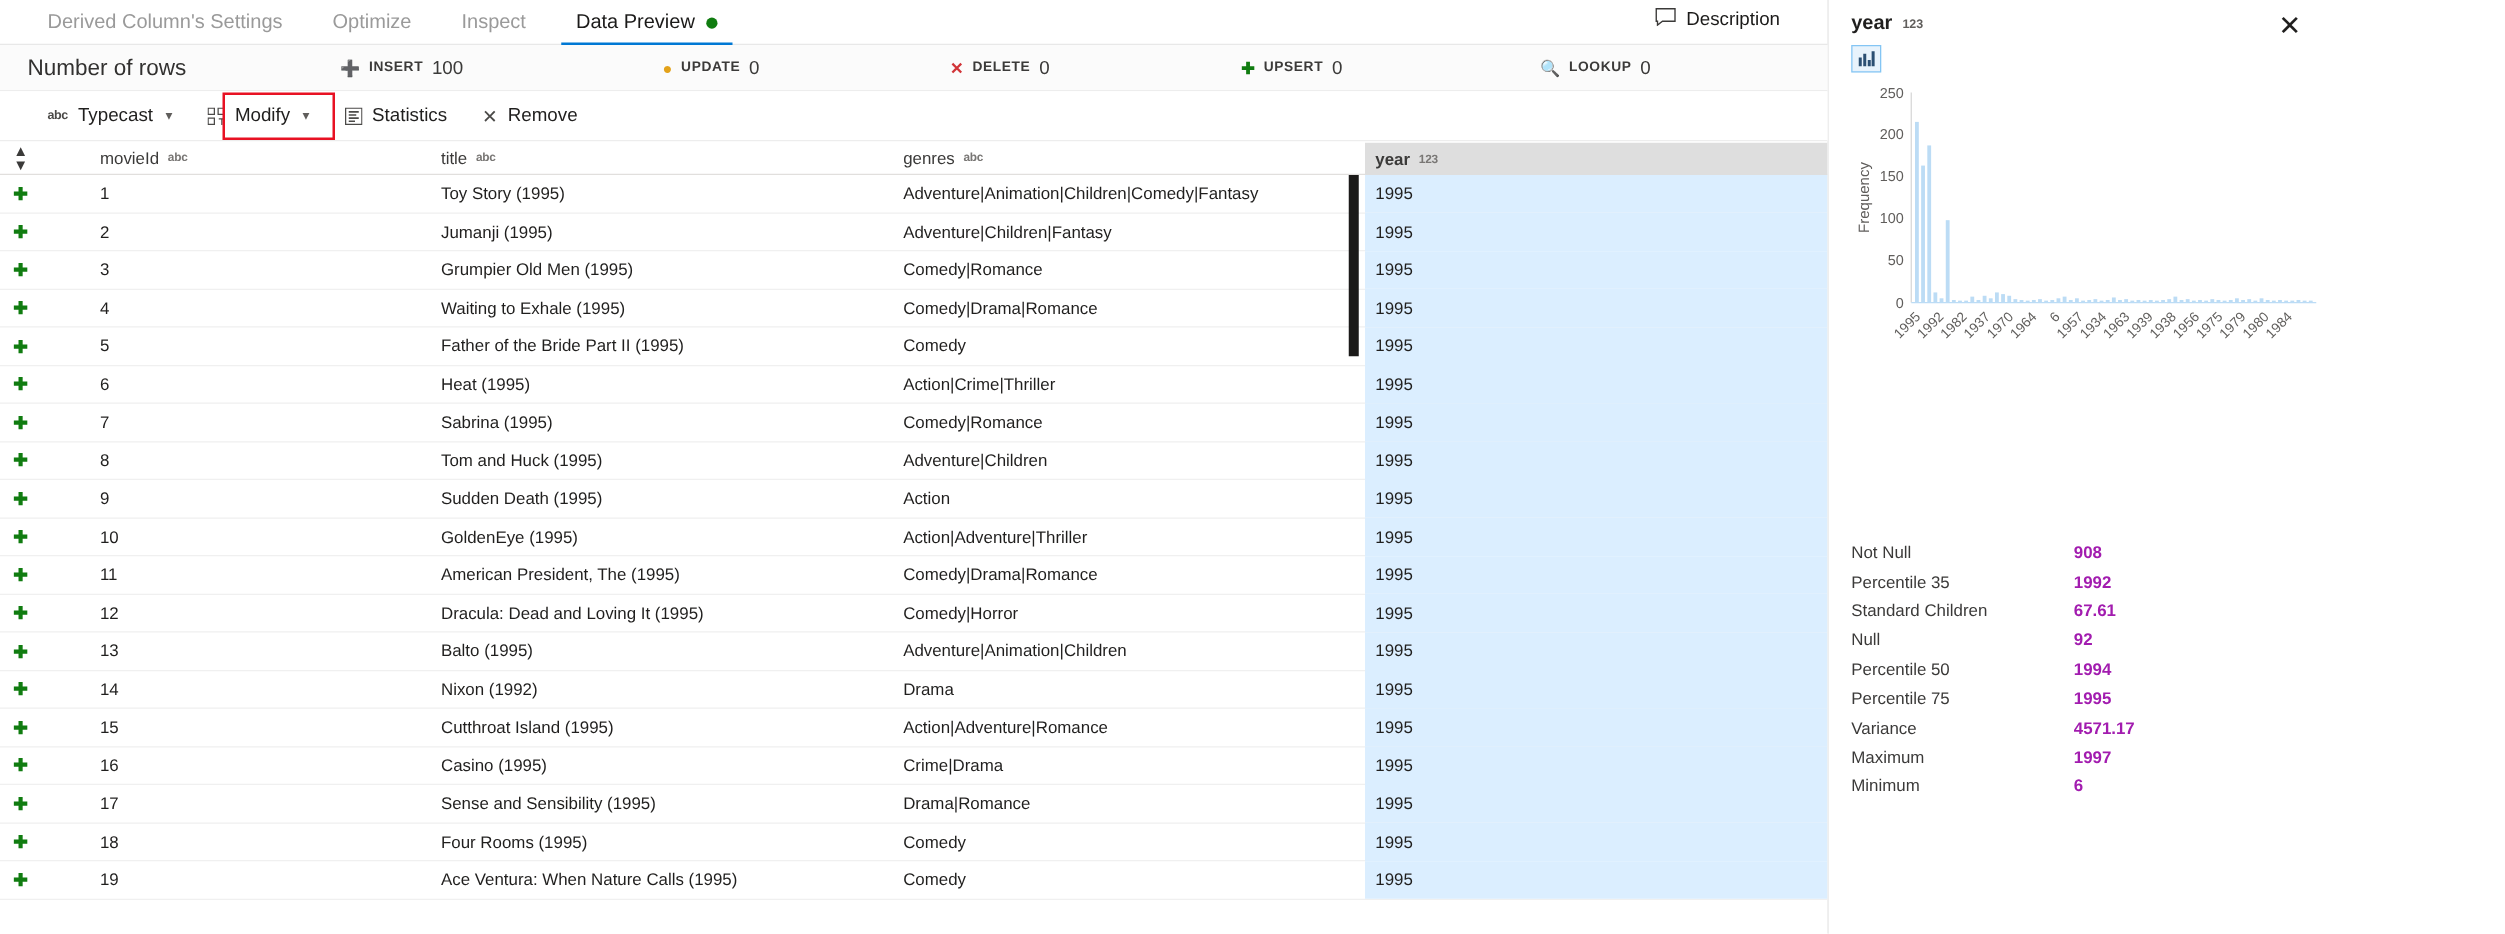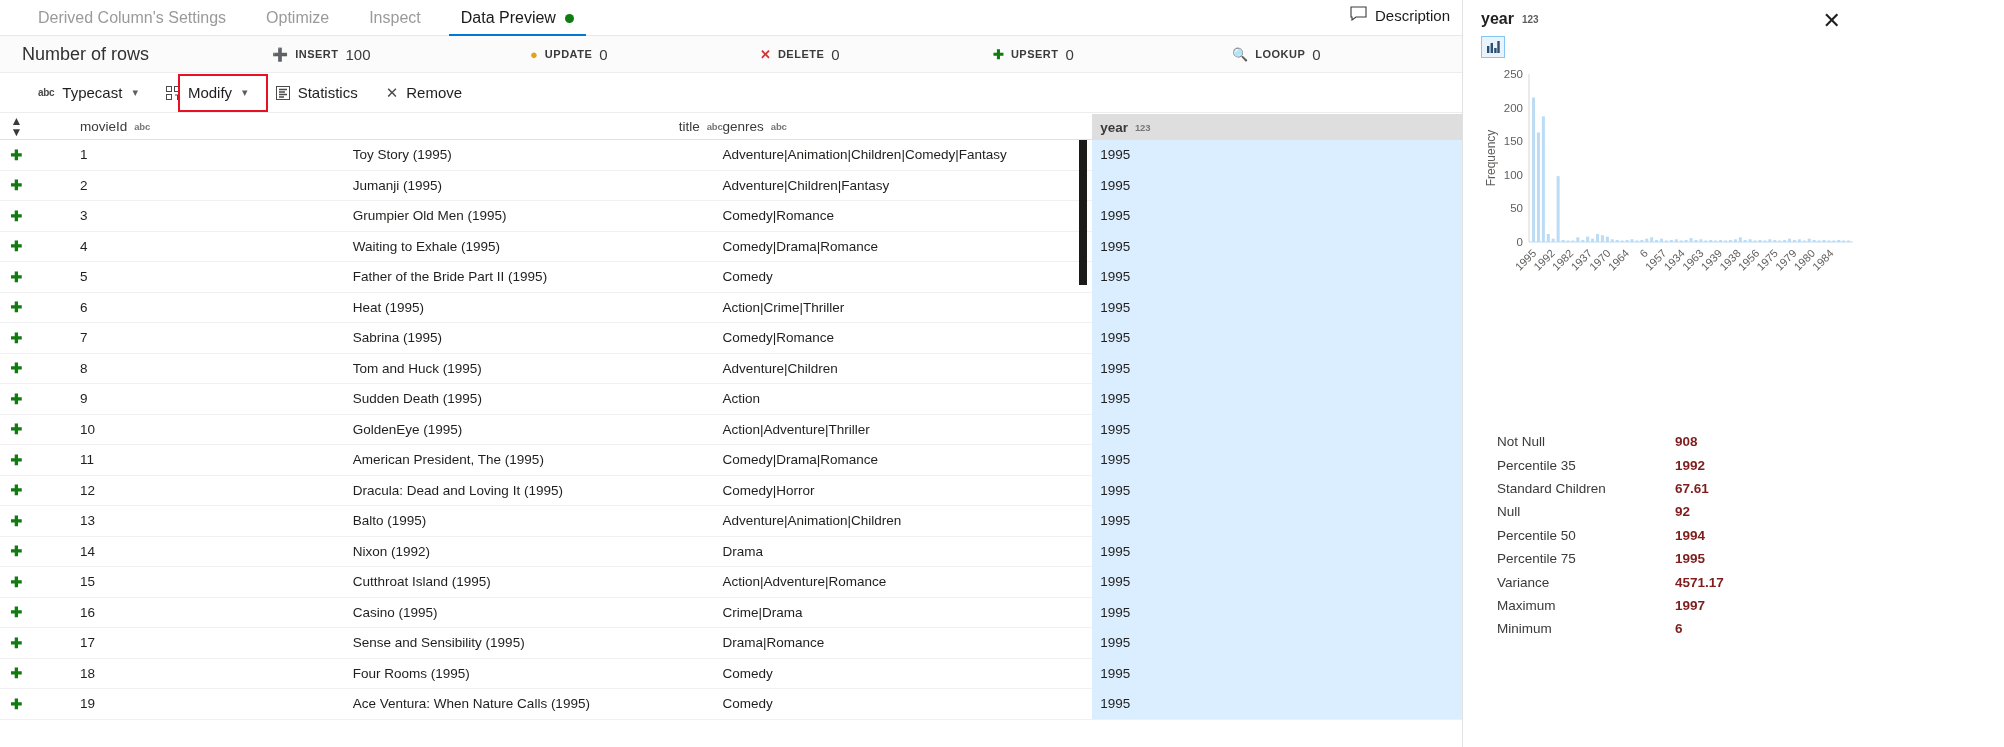--- a/index.html
+++ b/index.html
@@ -27,21 +27,21 @@
     display: flex; align-items: center; gap: 9px;
   }
   .tab.active { color: #1b1a19; font-weight: 400; align-items: center; }
   .tab.active::after {
     content: ""; position: absolute; left: 8px; right: 8px; bottom: -1px;
     height: 2px; background: #0078d4;
   }
   .green-dot { width: 9px; height: 9px; border-radius: 50%; background: #107c10; display:inline-block;}
 
   .description-btn {
-    position: absolute; right: 12px; top: 6px;
+    position: absolute; right: 38px; top: 6px;
     font-size: 15px; color: #1b1a19; display: flex; align-items: center; gap: 8px;
     cursor: pointer;
   }
 
   
   .counts {
     height: 37px; display: flex; align-items: center;
     border-bottom: 1px solid #ededed; background: #fbfbfb;
     font-size: 14px; position: relative;
   }
@@ -78,21 +78,21 @@
 
   
   .grid { position:absolute; top:114px; left:0; right:0; bottom:0; overflow:hidden;}
   .grid-head {
     display:flex; height: 26px; align-items:center; font-size: 13.5px;
     color: #3b3a39; border-bottom: 1px solid #e1dfdd;
   }
   .grid-head .cell { display:flex; align-items:center; gap:7px; }
   .col-exp   { width: 33px; display:flex; align-items:center; justify-content:center;}
   .col-id    { width: 320px; padding-left: 47px;}
-  .col-title { width: 370px; justify-content: flex-end; }
+  .col-title { width: 370px; }
   .col-genre { width: 370px; }
   .col-year  { width: 370px; padding-left: 8px; }
   .hdr-type { font-size: 9.5px; font-weight: 700; color:#797775; letter-spacing:-.2px;}
   .grid-head .col-year { background:#dedede; height:26px; align-self:stretch; align-items:center; font-weight:700;}
   .grid-head .col-id, .grid-head .col-title, .grid-head .col-genre { font-weight:400; }
 
   .sortgly { font-size:12px; color:#3b3a39; line-height:.85; display:flex; flex-direction:column;}
 
   .rows { font-size: 13.5px; color:#201f1e; }
   .row { display:flex; height: 30.5px; align-items:center; border-bottom:1px solid #f0f0f0;}
@@ -108,24 +108,24 @@
   .panel-head { display:flex; align-items:center; padding-top: 10px;}
   .panel-title { font-size: 16px; font-weight: 700; color:#201f1e;}
   .panel-title-type { font-size: 10px; font-weight: 700; color:#605e5c; margin-left: 8px; vertical-align: top;}
   .close-x { position:absolute; right: 18px; top: 10px; font-size: 22px; color:#201f1e; cursor:pointer; line-height:1; font-weight:300;}
   .chart-toggle {
     margin-top: 8px; width: 24px; height: 22px; border: 1px solid #84c5f4; background:#e8f3fc;
     display:flex; align-items:center; justify-content:center; cursor:pointer;
   }
 
   .chartwrap { position: relative; margin-top: 6px; width: 378px; height: 250px; }
-  .stats { position:absolute; left: 34px; right: 14px; top: 430px; }
+  .stats { position:absolute; left: 18px; right: 14px; top: 430px; }
   .stat-row { display:flex; height: 23.4px; align-items:center; font-size: 13.5px; }
   .stat-k { width: 178px; color:#3b3a39;}
-  .stat-v { font-weight: 700; color:#7f1d1d;}
+  .stat-v { font-weight: 700; color:#a21caf;}
 </style>
 </head>
 <body>
 
 <div class="app">
 
   <div class="main">
 
     <div class="tabbar">
       <div class="tab">

